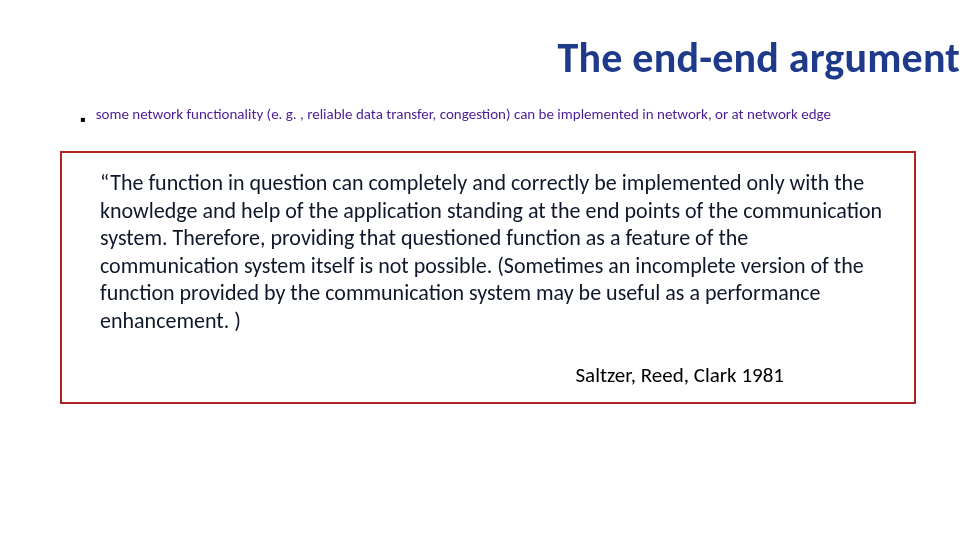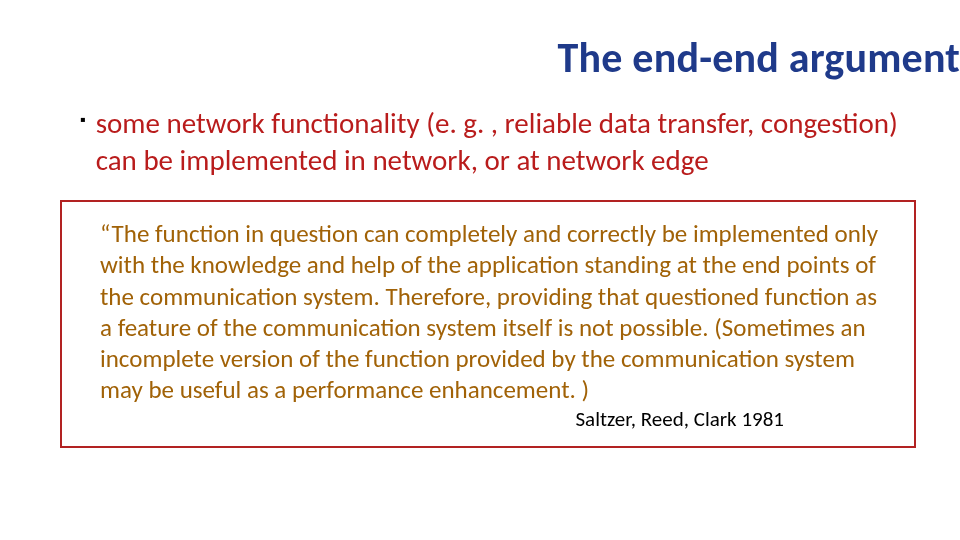--- a/index.html
+++ b/index.html
@@ -25,39 +25,39 @@
       padding: 22px 60px 0 80px;
     }
     .bullet-mark {
       color: #000;
       font-size: 16px;
       line-height: 1.25;
       margin-right: 10px;
       margin-top: 5px;
     }
     .bullet-text {
-      color: #b91c1c;
-      font-size: 29px;
+      color: #4c1d95;
+      font-size: 15px;
       line-height: 1.28;
     }
     .box {
       border: 2.5px solid #b22222;
       margin: 21px 44px 0 60px;
       padding: 16px 20px 14px 28px;
     }
     .para {
-      color: #a16207;
-      font-size: 25px;
+      color: #0f172a;
+      font-size: 22px;
       line-height: 1.25;
     }
     .para1 { padding-left: 10px; padding-right: 10px; }
     .para2 { margin-top: 14px; padding-right: 30px; }
     .attrib {
       text-align: right;
-      margin-top: 0;
+      margin-top: 28px;
       padding-right: 110px;
       font-size: 21px;
       color: #000;
     }
   </style>
 </head>
 <body>
 
 <div class="title">The end-end argument</div>
 

